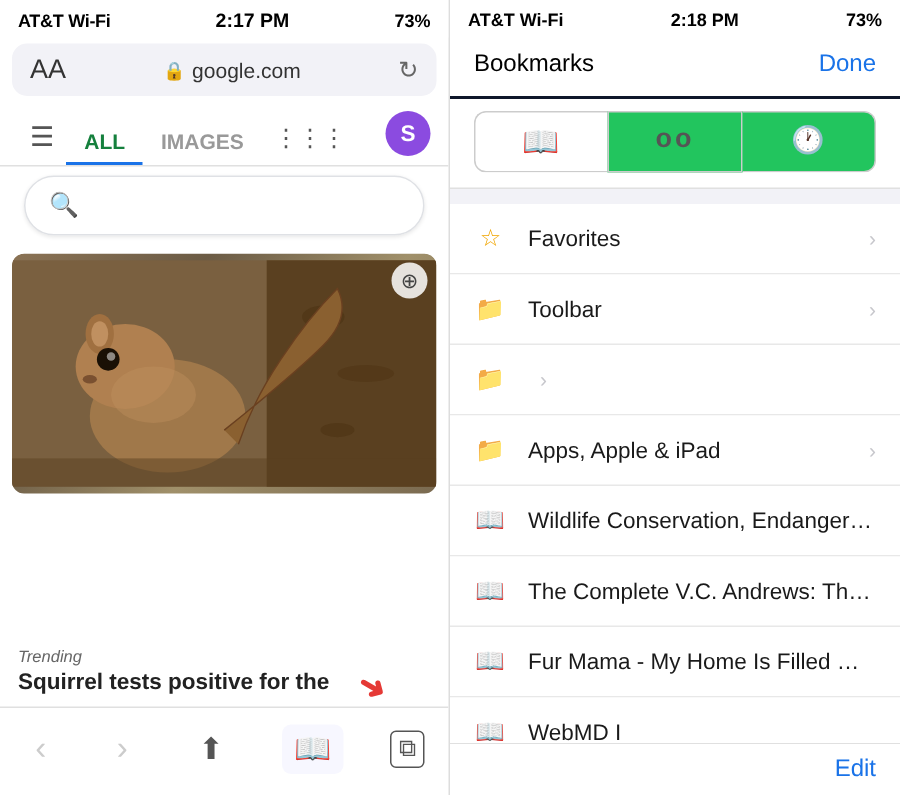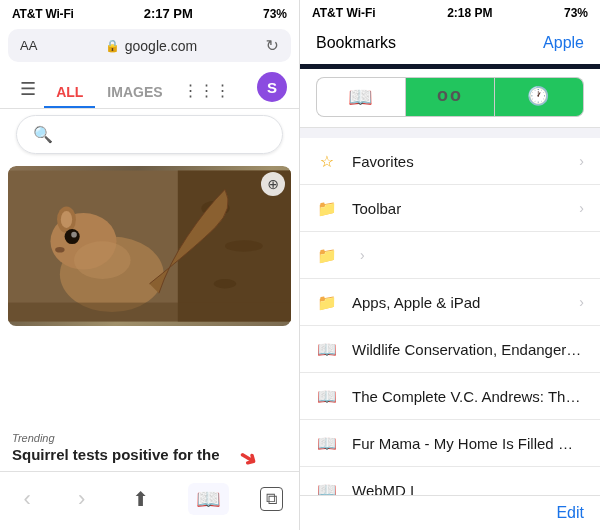--- a/index.html
+++ b/index.html
@@ -38,42 +38,42 @@
 
     .browser-bar {
       background: #f2f2f7;
       margin: 4px 8px;
       border-radius: 10px;
       padding: 7px 12px;
       display: flex;
       align-items: center;
       justify-content: space-between;
     }
-    .browser-bar-left { display: flex; align-items: center; gap: 8px; font-size: 13px; color: #333; }
+    .browser-bar-left { display: flex; align-items: center; gap: 8px; font-size: 18px; color: #333; }
     .browser-bar-url { font-size: 14px; color: #333; display: flex; align-items: center; gap: 4px; }
     .lock-icon { color: #666; font-size: 12px; }
     .reload-icon { color: #666; font-size: 16px; }
 
     .nav-tabs {
       display: flex;
       padding: 6px 12px 0;
       gap: 0;
       border-bottom: 1px solid #e0e0e0;
       align-items: flex-end;
     }
     .nav-tab {
       padding: 6px 12px 8px;
       font-size: 14px;
       font-weight: 600;
       color: #999;
       cursor: pointer;
       position: relative;
     }
     .nav-tab.active {
-      color: #ef4444;
+      color: #15803d;
     }
     .nav-tab.active::after {
       content: '';
       position: absolute;
       bottom: 0;
       left: 0;
       right: 0;
       height: 2px;
       background: #1a73e8;
     }
@@ -229,21 +229,21 @@
       font-size: 12px;
       font-weight: 600;
     }
 
     .bookmarks-header {
       background: #fff;
       padding: 10px 16px 12px;
       display: flex;
       justify-content: space-between;
       align-items: center;
-      border-bottom: 5px solid #0f172a;
+      border-bottom: 2px solid #0f172a;
     }
     .done-btn {
       font-size: 16px;
       color: #1a73e8;
       cursor: pointer;
       font-weight: 400;
     }
 
     .bookmark-tabs {
       background: #fff;
@@ -410,21 +410,21 @@
 <div class="right-panel">
 
   <div class="right-status-bar">
     <span>AT&amp;T Wi-Fi</span>
     <span>2:18 PM</span>
     <span>73%</span>
   </div>
 
   <div class="bookmarks-header">
     <span>Bookmarks</span>
-    <span class="done-btn">Apple</span>
+    <span class="done-btn">Done</span>
   </div>
 
   <div class="bookmark-tabs">
     <div class="bm-tab active" style="font-size:20px;">📖</div>
     <div class="bm-tab" style="font-size:18px;font-weight:600;letter-spacing:2px;">oo</div>
     <div class="bm-tab" style="font-size:18px;">🕐</div>
   </div>
 
   <div class="bookmarks-list">
 

